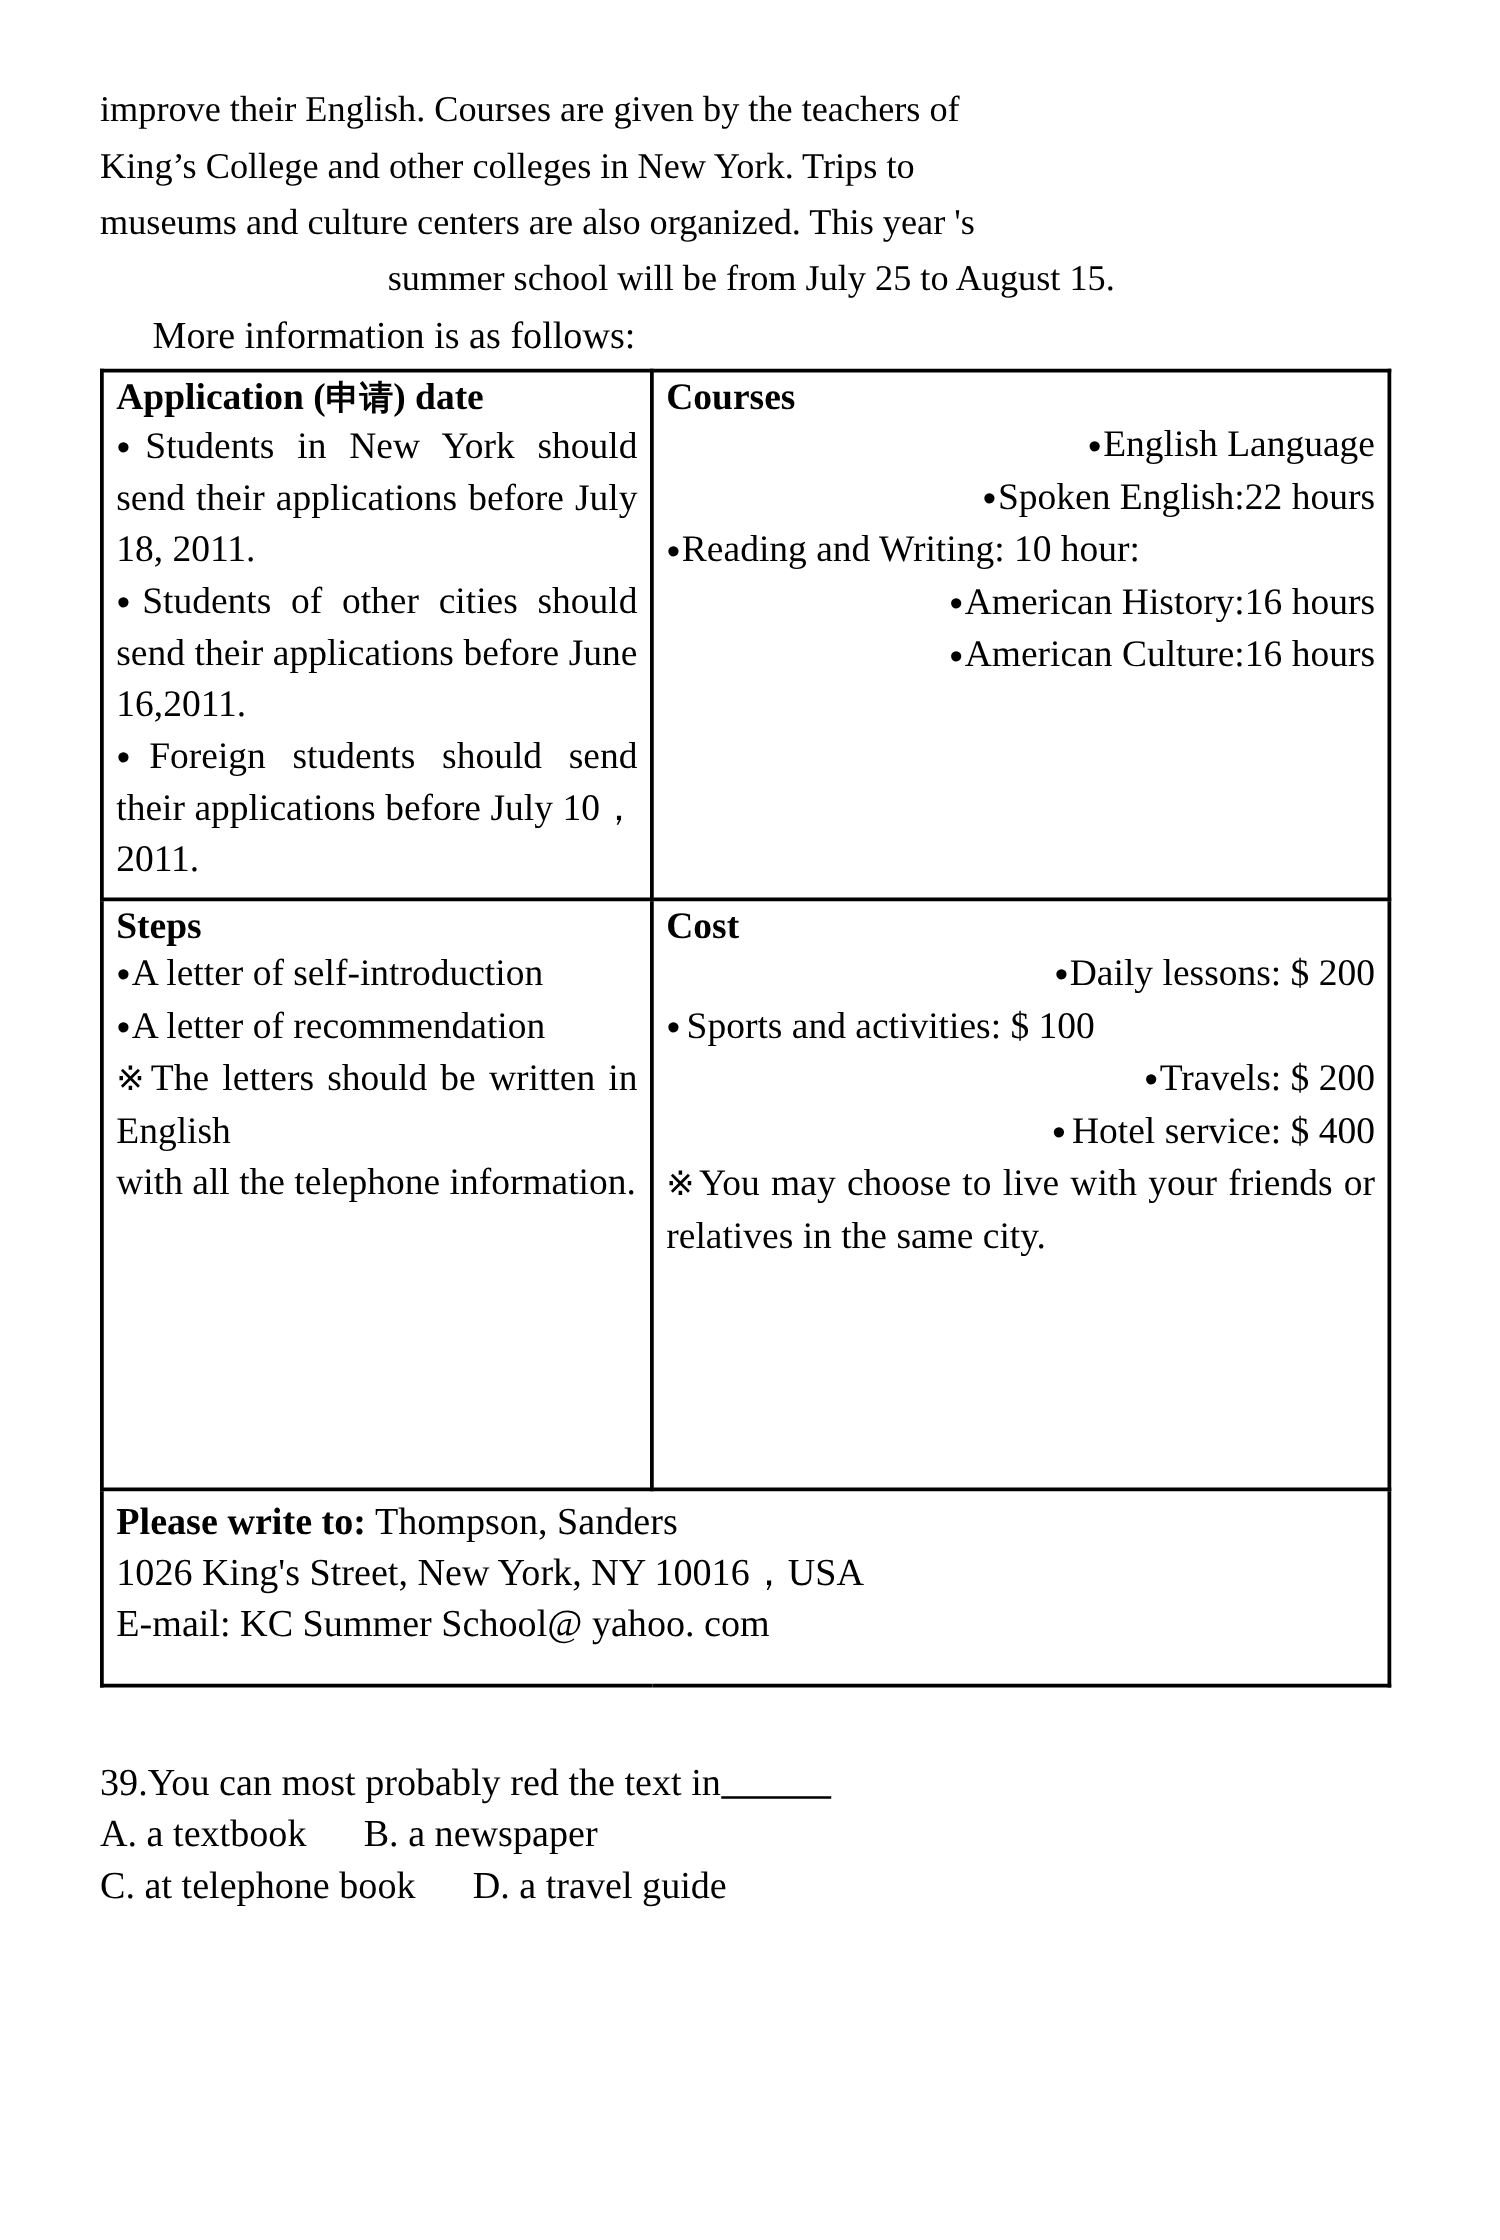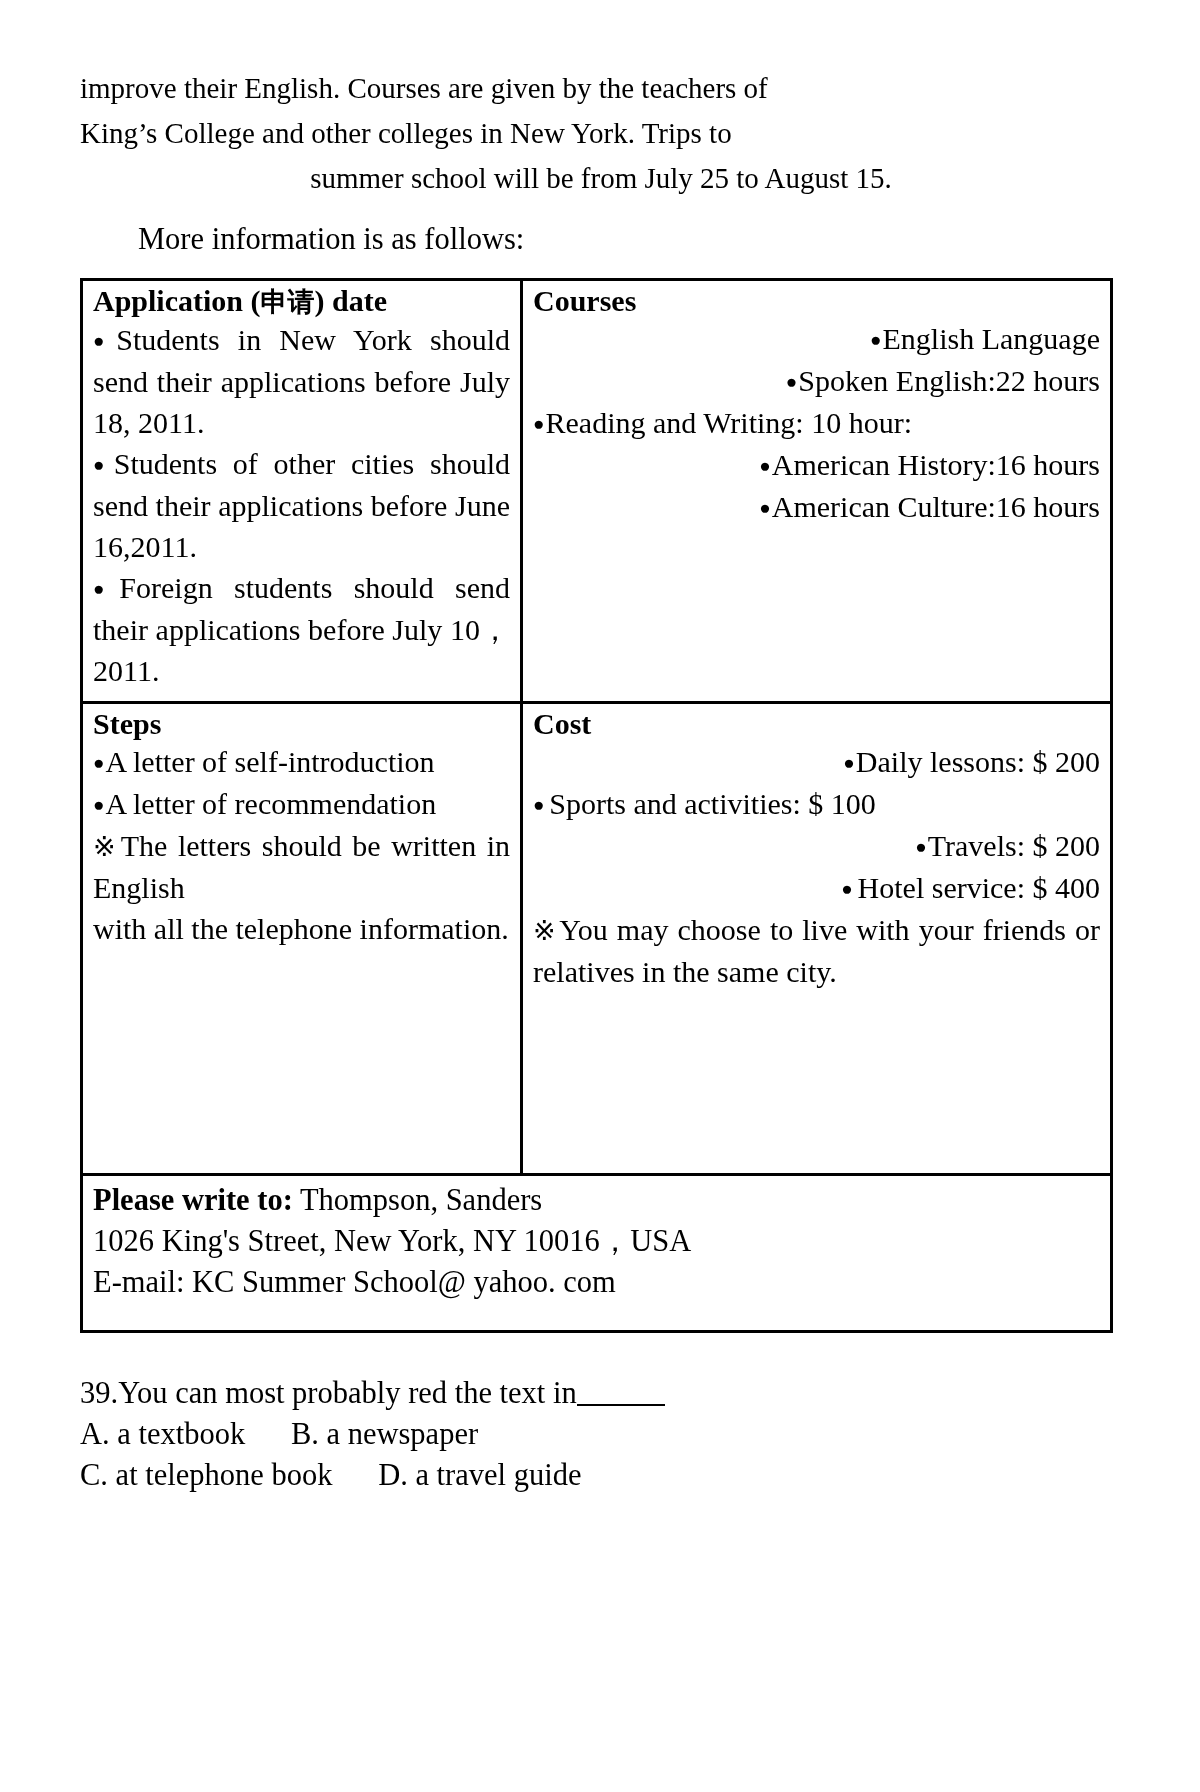--- a/index.html
+++ b/index.html
@@ -27,21 +27,21 @@
     text-align: justify;
     text-justify: inter-word;
     margin: 0;
   }
   .intro-last {
     text-align: center;
   }
   .more-info {
     font-size: 30.5px;
     line-height: 45px;
-    margin: 16px;
+    margin: 0;
     text-indent: 42px;
   }
   table.info {
     width: 984px;
     border-collapse: collapse;
     margin-top: 4px;
     table-layout: fixed;
   }
   table.info td {
     border: 3px solid #000000;
@@ -107,40 +107,41 @@
     border-top: 3px solid #000000;
     padding: 6px 10px 50px 12px;
     height: 140px;
   }
   .footer-line {
     font-size: 30.5px;
     line-height: 41px;
   }
   .footer-line b { font-weight: bold; }
   .questions {
-    margin-top: 40px;
+    margin-top: 56px;
     font-size: 30.5px;
     line-height: 41px;
   }
   .q-line { white-space: pre; }
   .blank-underline {
     display: inline-block;
     width: 88px;
     border-bottom: 2.5px solid #000;
     vertical-align: -3px;
   }
 </style>
 </head>
 <body>
 
 <div class="page">
 
   <div>
     <p class="intro">improve their English. Courses are given by the teachers of</p>
     <p class="intro">King’s College and other colleges in New York. Trips to</p>
+    <p class="intro">museums and culture centers are also organized. This year 's</p>
     <p class="intro intro-last">summer school will be from July 25 to August 15.</p>
   </div>
 
   <p class="more-info">More information is as follows:</p>
 
   <table class="info">
     <tbody>
         <tr>
       <td class="col-left">
         <span class="cell-title"><span>Application (</span><span class="cn">申请</span><span>) date</span></span>

